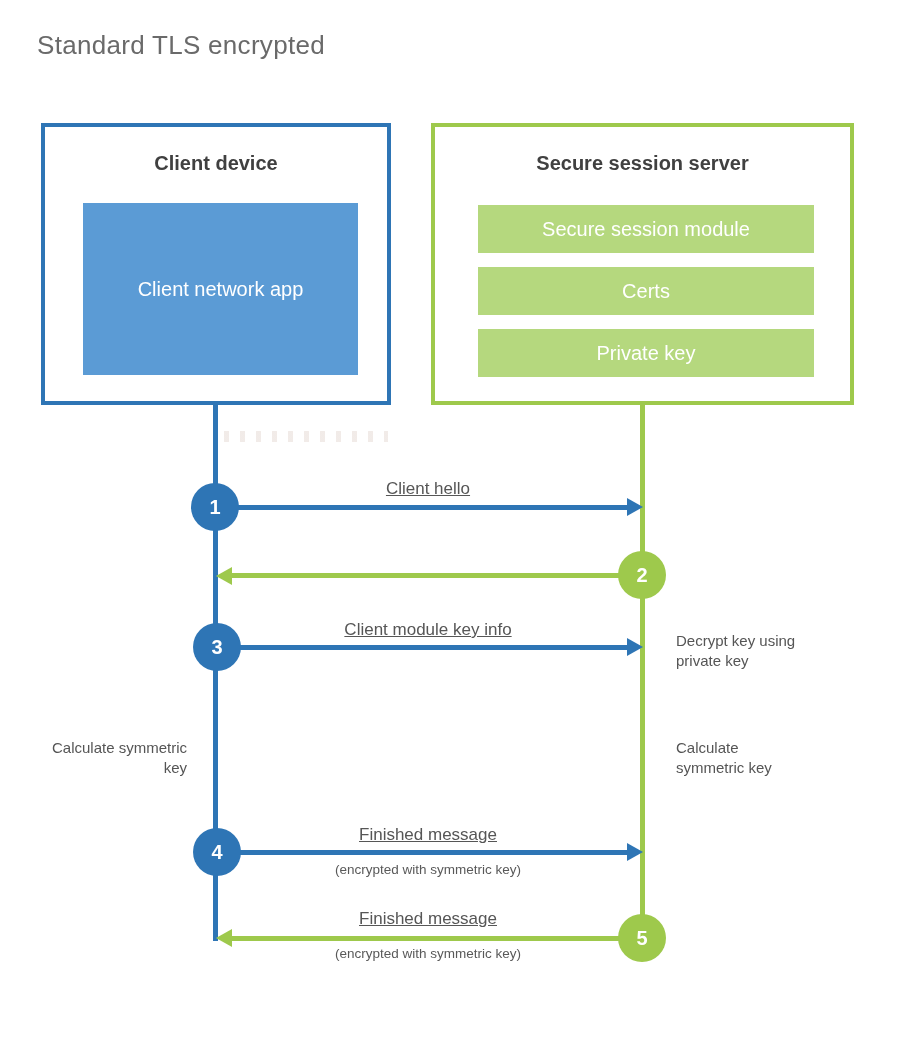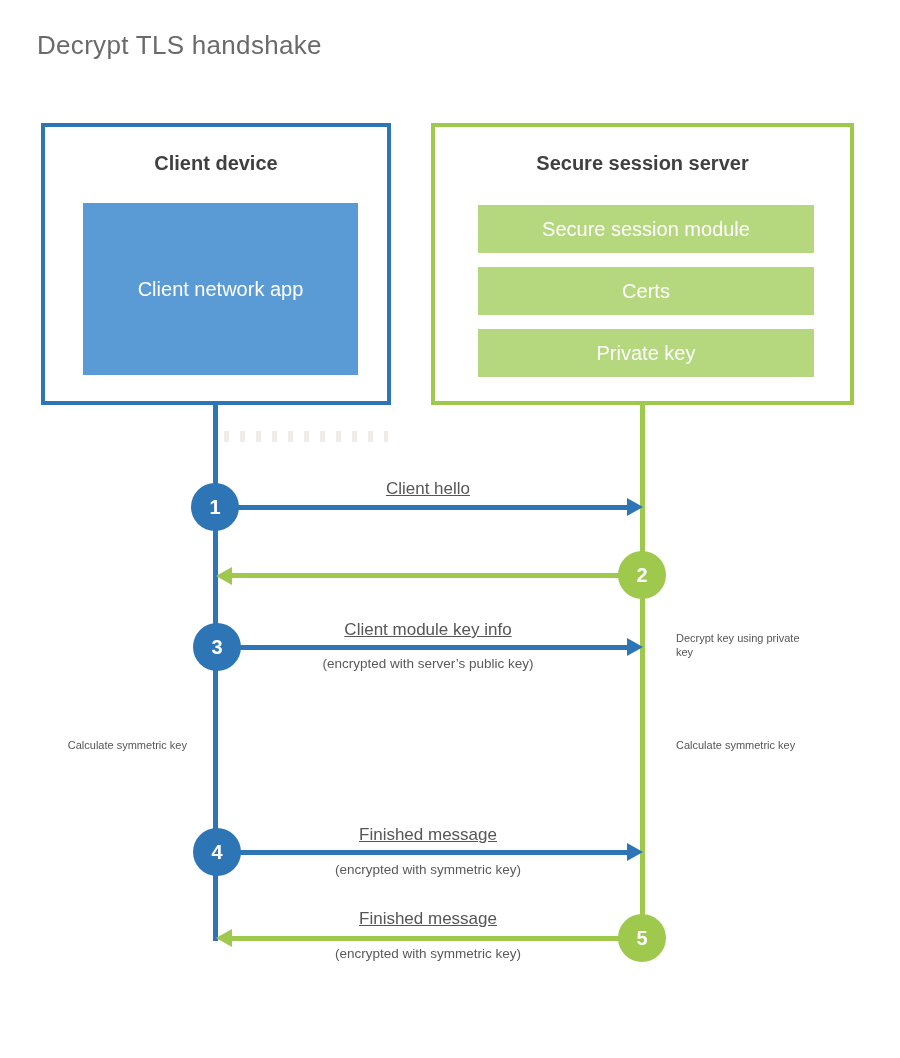--- a/index.html
+++ b/index.html
@@ -105,31 +105,31 @@
     z-index: 2;
     text-decoration: underline;
   }
   .msg-sub {
     left: 240px; width: 376px;
     text-align: center;
     font-size: 13.5px; color: #595959;
     z-index: 2;
   }
   .note {
-    font-size: 11px; color: #555555; line-height: 1.3;
+    font-size: 15px; color: #555555; line-height: 1.3;
   }
   .note.left-note { left: 50px; width: 137px; text-align: right; }
   .note.right-note { left: 676px; width: 135px; text-align: left; }
 </style>
 </head>
 <body>
 
 <div class="canvas">
 
-  <div class="abs page-title">Decrypt TLS handshake</div>
+  <div class="abs page-title">Standard TLS encrypted</div>
 
   <div class="abs entity-box server-box">
     <div class="abs entity-title">Secure session server</div>
     <div class="abs modules">
       <div class="module-bar">Secure session module</div>
       <div class="module-bar">Certs</div>
       <div class="module-bar">Private key</div>
     </div>
   </div>
 
@@ -151,21 +151,20 @@
   <div class="abs circle blue" style="left:191px; top:483px">1</div>
 
   <div class="abs shaft green" style="left:232px; top:573px; width:410px"></div>
   <div class="abs head left" style="left:216px; top:567px"></div>
   <div class="abs circle green" style="left:618px; top:551px">2</div>
 
   <div class="abs msg-label" style="top:620px">Client module key info</div>
   <div class="abs shaft blue" style="left:219px; top:645px; width:409px"></div>
   <div class="abs head right" style="left:627px; top:638px"></div>
   <div class="abs circle blue" style="left:193px; top:623px">3</div>
-  <div class="abs msg-sub" style="top:656px">(encrypted with server’s public key)</div>
 
   <div class="abs note right-note" style="top:631px">Decrypt key using private key</div>
   <div class="abs note left-note" style="top:738px">Calculate symmetric key</div>
   <div class="abs note right-note" style="top:738px">Calculate symmetric key</div>
 
   <div class="abs msg-label" style="top:825px">Finished message</div>
   <div class="abs shaft blue" style="left:219px; top:850px; width:409px"></div>
   <div class="abs head right" style="left:627px; top:843px"></div>
   <div class="abs circle blue" style="left:193px; top:828px">4</div>
   <div class="abs msg-sub" style="top:862px">(encrypted with symmetric key)</div>

